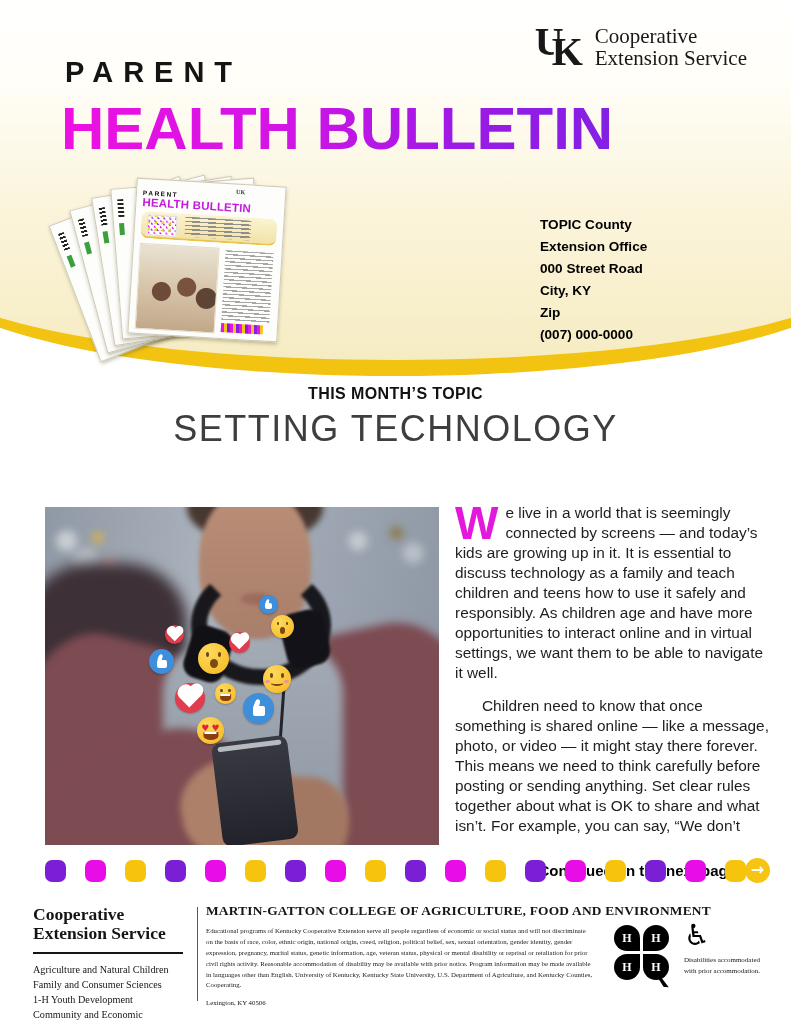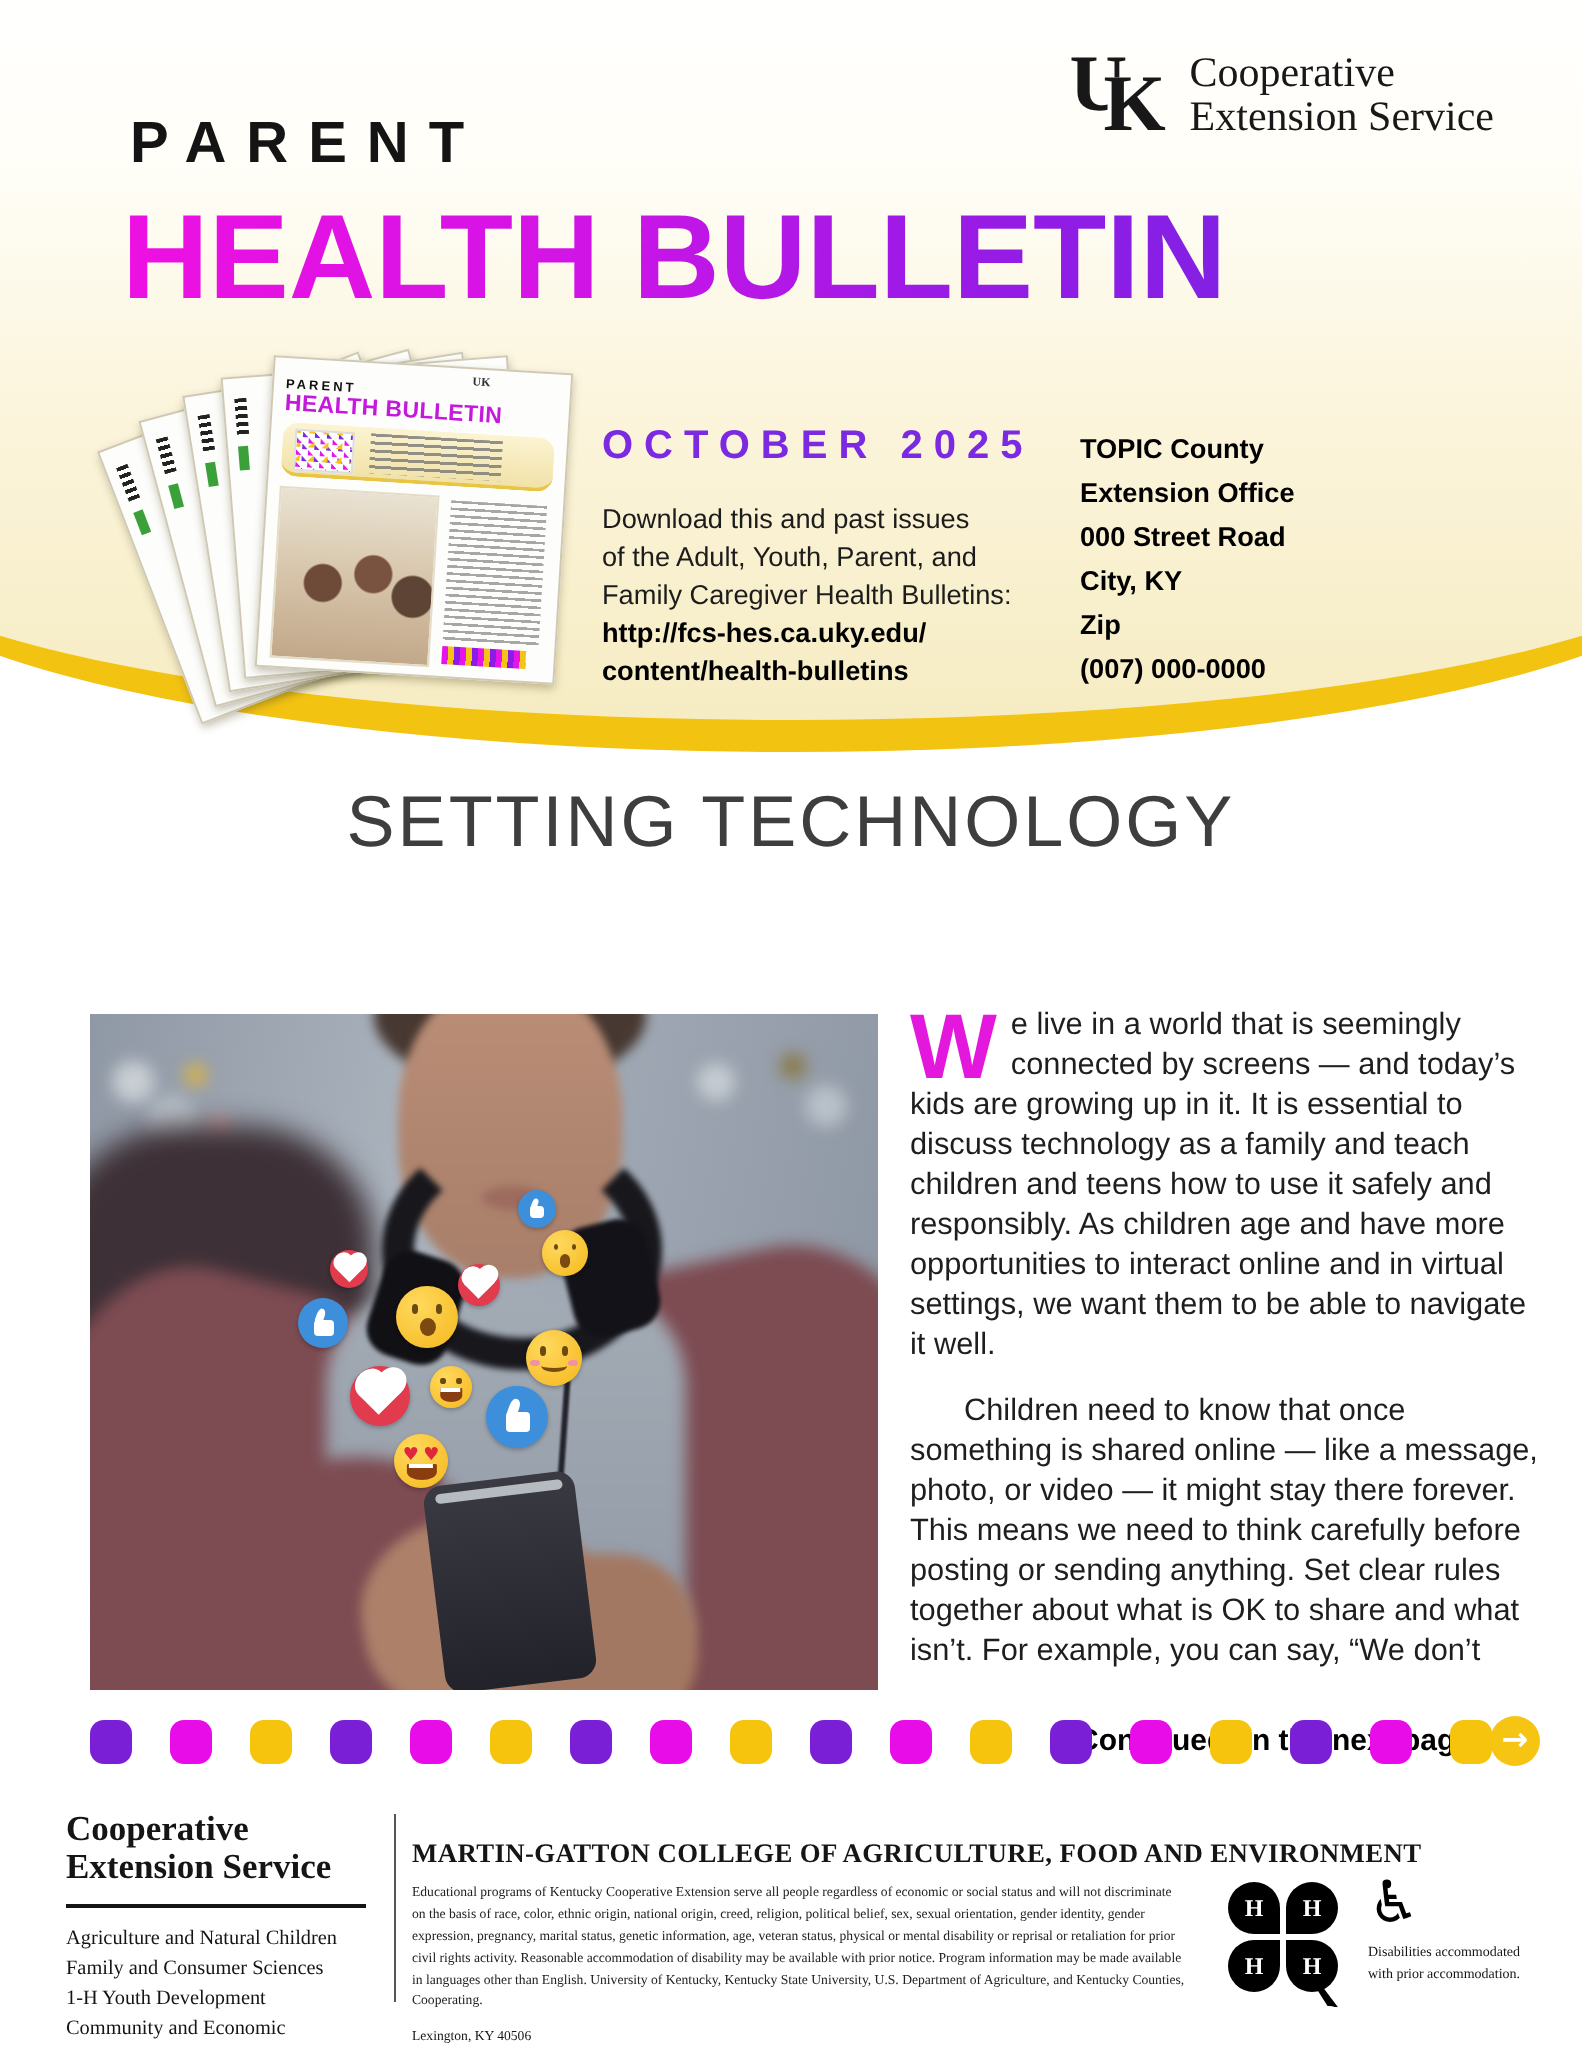--- a/index.html
+++ b/index.html
@@ -146,21 +146,21 @@
   .dot:nth-child(3n+2) { background:#e80ce8; }
   .dot:nth-child(3n)   { background:#f6c40d; }
 
   
   .footer { position:absolute; left:33px; top:903px; width:740px; font-family:"Liberation Serif",serif; color:#151515; }
   .ces { position:absolute; left:0; top:2px; width:158px; }
   .ces-title { font-size:17.5px; font-weight:700; line-height:1.1; }
   .ces-rule { width:150px; height:2px; background:#151515; margin:8px 0 8px; }
   .programs { font-size:10.2px; line-height:1.5; }
   .fdivider { position:absolute; left:164px; top:4px; width:1px; height:94px; background:#555; }
-  .fright { position:absolute; left:173px; top:0; width:567px;margin-top:16px; }
+  .fright { position:absolute; left:173px; top:0; width:567px; }
   .college { font-size:13.4px; font-weight:700; letter-spacing:0.2px; }
   .legal { margin-top:7px; width:388px; font-size:6.8px; line-height:1.6; color:#222; }
   .lex { margin-top:8px; font-size:6.8px; }
   .clover { position:absolute; left:408px; top:22px; width:58px; height:62px; }
   .leaf { position:absolute; width:26px; height:26px; background:#000; display:flex; align-items:center; justify-content:center;
     color:#fff; font-family:"Liberation Serif",serif; font-weight:700; font-size:12px; }
   .leaf.nw { left:0;  top:0;  border-radius:50% 50% 0 50%; }
   .leaf.ne { left:29px; top:0;  border-radius:50% 50% 50% 0; }
   .leaf.sw { left:0;  top:29px; border-radius:50% 0 50% 50%; }
   .leaf.se { left:29px; top:29px; border-radius:0 50% 50% 50%; }
@@ -204,41 +204,32 @@
         <div class="mini-collage"></div>
         <div class="mini-banner-text"></div>
       </div>
       <div class="mini-cols">
         <div class="mini-photo"></div>
         <div class="mini-text"></div>
       </div>
     </div>
   </div>
 
-  <div class="issue-block">
-    <div class="issue-date">OCTOBER 2025</div>
-    <div class="download">
-      <div>Download this and past issues</div>
-      <div>of the Adult, Youth, Parent, and</div>
-      <div>Family Caregiver Health Bulletins:</div>
-      <div class="url">http://fcs-hes.ca.uky.edu/</div>
-      <div class="url">content/health-bulletins</div>
-    </div>
-  </div>
 
   <div class="office">
     <div>TOPIC County</div>
     <div>Extension Office</div>
     <div>000 Street Road</div>
     <div>City, KY</div>
     <div>Zip</div>
     <div>(007) 000-0000</div>
   </div>
 
   <div class="topic">
+    <div class="topic-kicker">THIS MONTH’S TOPIC</div>
     <div class="topic-title">
       <div>SETTING TECHNOLOGY</div>
     </div>
   </div>
 
   <div class="photo">
     <div class="ph ph-wall"></div>
     <div class="ph ph-frames"></div>
     <div class="ph ph-shelf"></div>
     <div class="ph ph-shoulder-dark"></div>

